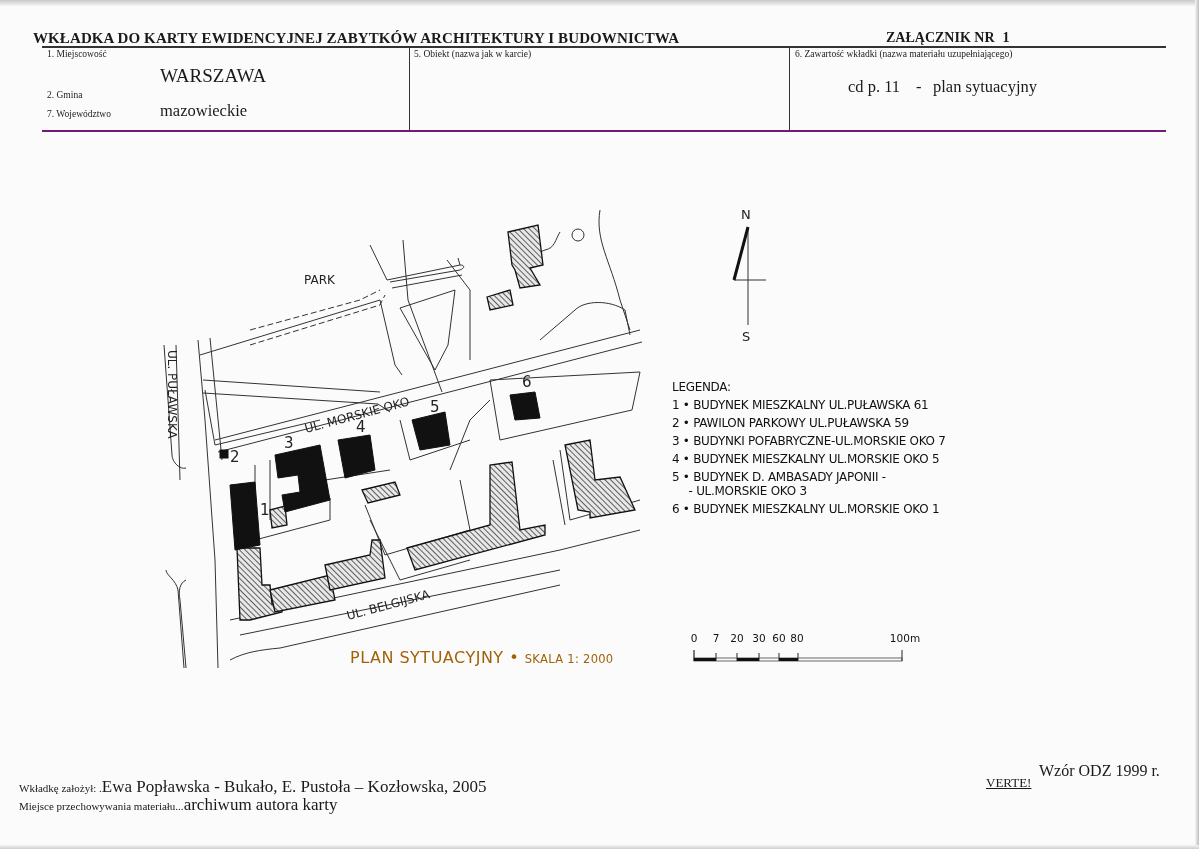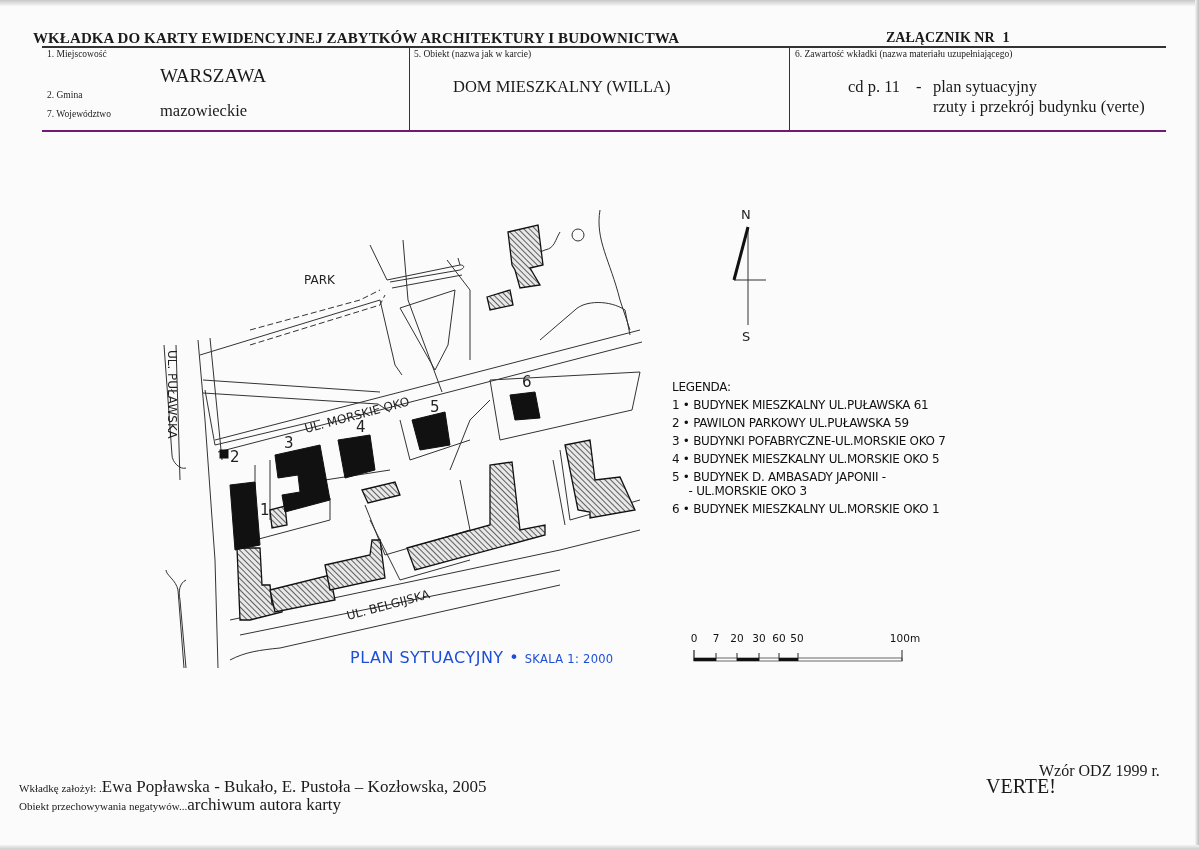--- a/index.html
+++ b/index.html
@@ -25,30 +25,30 @@
   .mid-val { position:absolute; font-size:16.5px; white-space:nowrap; }
 
   .map { position:absolute; left:150px; top:200px; }
 
   .legend { position:absolute; left:672px; top:378px; font-family:"DejaVu Sans","Liberation Sans",sans-serif;
     font-size:13px; line-height:18px; color:#111; letter-spacing:-0.3px; transform:scaleX(0.92); transform-origin:left top; }
   .legend .title-l { margin-bottom:0px; }
   .legend .row { white-space:nowrap; }
   .legend .row.sub { padding-left:18px; margin-top:-4px; }
 
-  .plan-title { position:absolute; left:350px; top:648px; font-family:"DejaVu Sans","Liberation Sans",sans-serif; font-size:16px; color:#1d4ed8; letter-spacing:0.5px; white-space:nowrap; }
+  .plan-title { position:absolute; left:350px; top:648px; font-family:"DejaVu Sans","Liberation Sans",sans-serif; font-size:16px; color:#a16207; letter-spacing:0.5px; white-space:nowrap; }
   .plan-title .scale { font-size:11.5px; letter-spacing:0.3px; }
 
   .scalebar { position:absolute; left:690px; top:632px; font-family:"DejaVu Sans","Liberation Sans",sans-serif; }
   .scalebar .tick-label { position:absolute; top:0; font-size:10.5px; color:#111; transform:translateX(-50%); white-space:nowrap; }
 
   .footer-line { position:absolute; left:19px; font-size:11px; white-space:nowrap; color:#1a1a1a;margin-top:20px; }
   .footer-line .hand { font-size:17px; }
   .wzor { position:absolute; left:1039px; top:762px; font-size:16px; }
-  .verte { position:absolute; left:986px; top:775px; font-size:20px; }
+  .verte { position:absolute; left:986px; top:775px; font-size:13px;text-decoration:underline; }
 </style>
 </head>
 <body>
 
 <div class="page-edge-top"></div>
 <div class="page-edge-right"></div>
 <div class="page-edge-bottom"></div>
 
 <div class="title">WKŁADKA DO KARTY EWIDENCYJNEJ ZABYTKÓW ARCHITEKTURY I BUDOWNICTWA</div>
 <div class="annex">
@@ -59,27 +59,25 @@
   <div class="col-div" style="left:367px"></div>
   <div class="col-div" style="left:747px"></div>
 
   <div class="small-label" style="left:5px;top:1px">1. Miejscowość</div>
   <div class="big-val" style="left:118px;top:17px">WARSZAWA</div>
   <div class="small-label" style="left:5px;top:42px">2. Gmina</div>
   <div class="small-label" style="left:5px;top:61px">7. Województwo</div>
   <div class="mid-val" style="left:118px;top:53px">mazowieckie</div>
 
   <div class="small-label" style="left:372px;top:1px">5. Obiekt (nazwa jak w karcie)</div>
-  <div class="mid-val" style="left:411px;top:29px">DOM MIESZKALNY (WILLA)</div>
 
   <div class="small-label" style="left:753px;top:1px">6. Zawartość wkładki (nazwa materiału uzupełniającego)</div>
   <div class="mid-val" style="left:806px;top:29px">cd p. 11</div>
   <div class="mid-val" style="left:874px;top:29px">-</div>
   <div class="mid-val" style="left:891px;top:29px">plan sytuacyjny</div>
-  <div class="mid-val" style="left:891px;top:49px">rzuty i przekrój budynku (verte)</div>
 </div>
 
 <svg class="map" width="520" height="470" viewBox="150 200 520 470" xmlns="http://www.w3.org/2000/svg">
   <defs>
     <pattern id="hatch" patternUnits="userSpaceOnUse" width="4" height="4" patternTransform="rotate(-45)">
       <rect width="4" height="4" fill="#e8e8e8"></rect>
       <line x1="0" y1="0" x2="0" y2="4" stroke="#222" stroke-width="1.4"></line>
     </pattern>
   </defs>
   <g fill="none" stroke="#333" stroke-width="1">
@@ -188,37 +186,37 @@
   <span>•</span>
   <span class="scale">SKALA 1: 2000</span>
 </div>
 
 <div class="scalebar">
   <span class="tick-label" style="left:4px">0</span>
   <span class="tick-label" style="left:26px">7</span>
   <span class="tick-label" style="left:47px">20</span>
   <span class="tick-label" style="left:69px">30</span>
   <span class="tick-label" style="left:89px">60</span>
-  <span class="tick-label" style="left:107px">50</span>
+  <span class="tick-label" style="left:107px">80</span>
   <span class="tick-label" style="left:215px">100m</span>
   <svg style="position:absolute;left:0;top:14px" width="230" height="20">
     <line x1="4" y1="4" x2="4" y2="15" stroke="#222" stroke-width="1.2"></line>
     <line x1="26" y1="7" x2="26" y2="15" stroke="#222" stroke-width="1"></line>
     <line x1="47" y1="7" x2="47" y2="15" stroke="#222" stroke-width="1"></line>
     <line x1="69" y1="7" x2="69" y2="15" stroke="#222" stroke-width="1"></line>
     <line x1="89" y1="7" x2="89" y2="15" stroke="#222" stroke-width="1"></line>
     <line x1="108" y1="7" x2="108" y2="15" stroke="#222" stroke-width="1"></line>
     <line x1="212" y1="4" x2="212" y2="15" stroke="#222" stroke-width="1"></line>
     <rect x="4" y="12" width="208" height="3" fill="none" stroke="#444" stroke-width="0.8"></rect>
     <rect x="4" y="12" width="22" height="3" fill="#111"></rect>
     <rect x="47" y="12" width="22" height="3" fill="#111"></rect>
     <rect x="89" y="12" width="19" height="3" fill="#111"></rect>
   </svg>
 </div>
 
 <div class="footer-line" style="top:757px">
   <span>Wkładkę założył: .</span><span class="hand">Ewa Popławska - Bukało, E. Pustoła – Kozłowska, 2005</span>
 </div>
 <div class="footer-line" style="top:775px">
-  <span>Obiekt przechowywania negatywów...</span><span class="hand">archiwum autora karty</span>
+  <span>Miejsce przechowywania materiału...</span><span class="hand">archiwum autora karty</span>
 </div>
 <div class="wzor">Wzór ODZ 1999 r.</div>
 <div class="verte">VERTE!</div>
 
 </body></html>

